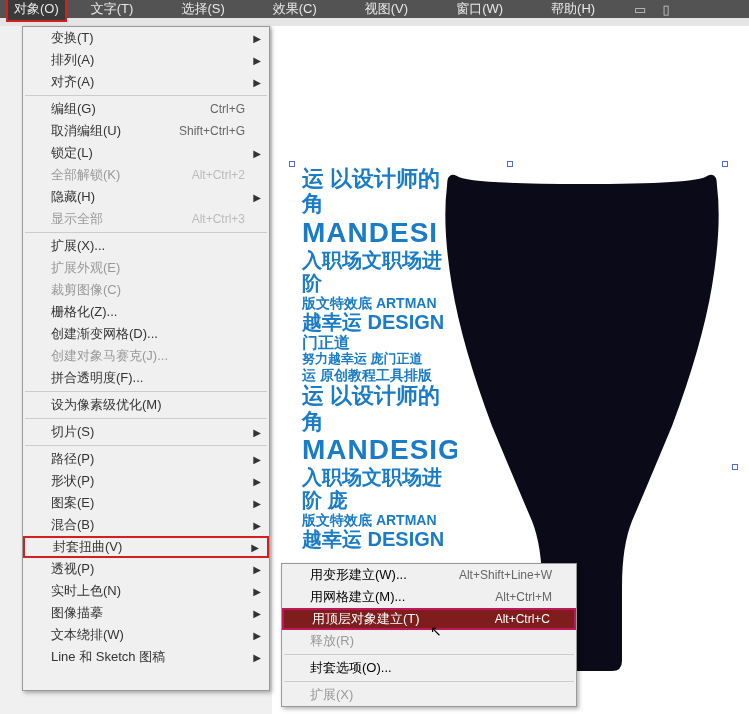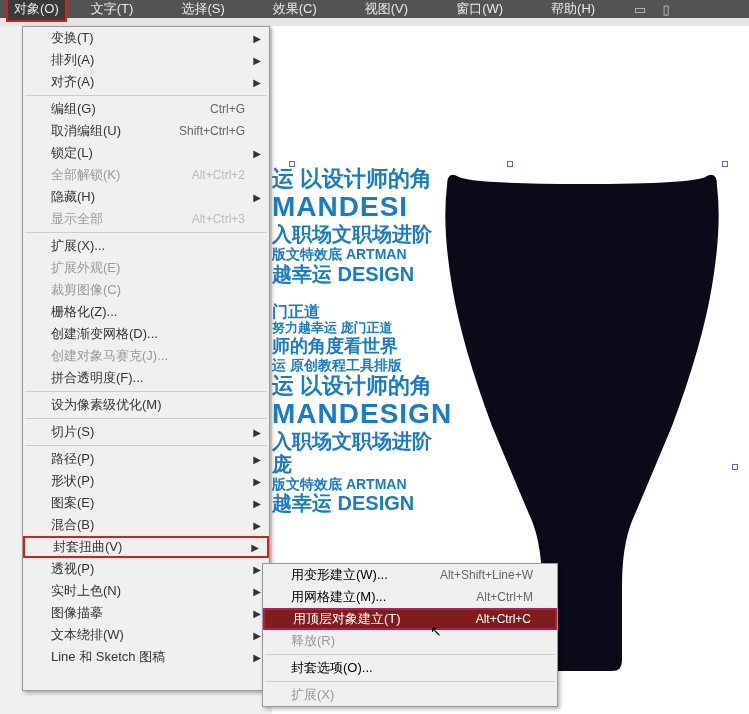--- a/index.html
+++ b/index.html
@@ -7,47 +7,47 @@
     
     .menubar { height: 18px; background: #535353; display: flex; align-items: center; padding-left: 6px; color: #e8e8e8; font-size: 13px; }
     .menubar-item { padding: 4px 24px; cursor: pointer; }
     .menubar-item.active { background: #3a3a3a; border: 2px solid #d41f1f; padding: 2px 6px; }
     .menubar-tools { margin-left: 12px; display: flex; align-items: center; gap: 8px; }
     .tool-icon { width: 18px; height: 18px; display: flex; align-items: center; justify-content: center; color: #ccc; }
     
     .canvas-area { position: absolute; top: 26px; left: 0; right: 0; bottom: 0; background: #f0f0f0; }
     .artboard { position: absolute; top: 0; left: 272px; width: 477px; height: 688px; background: #fff; }
     
-    .text-design { position: absolute; top: 140px; left: 0; width: 185px; color: #1a7bc7; font-weight: bold; line-height: 1.15; overflow: hidden; }
+    .text-design { position: absolute; top: 140px; left: 0; width: 185px; color: #1a7bc7; font-weight: bold; line-height: 1.15; overflow: hidden; padding-left: 30px; }
     .text-design .line1 { font-size: 22px; }
     .text-design .line2 { font-size: 28px; letter-spacing: 1px; }
     .text-design .line3 { font-size: 20px; }
     .text-design .line4 { font-size: 14px; }
     .text-design .line5 { font-size: 20px; }
-    .text-design .line6 { font-size: 16px; margin-top: 17px; }
+    .text-design .line6 { font-size: 16px; }
     .text-design .line7 { font-size: 13px; }
     .text-design .line8 { font-size: 18px; }
     .text-design .line9 { font-size: 14px; }
     
     .silhouette { position: absolute; top: 140px; left: 165px; }
     .silhouette svg { display: block; }
     
     .sel-handles { position: absolute; top: 138px; left: 20px; width: 440px; height: 440px; pointer-events: none; }
     .handle { position: absolute; width: 6px; height: 6px; background: #fff; border: 1px solid #4a6cd4; }
     
     .dropdown { position: absolute; top: 26px; left: 22px; width: 248px; background: #f0f0f0; border: 1px solid #999; box-shadow: 2px 2px 4px rgba(0,0,0,0.3); font-size: 13px; color: #333; }
     .menu-item { display: flex; justify-content: space-between; align-items: center; padding: 3px 24px 3px 28px; cursor: pointer; position: relative; height: 22px; }
     .menu-item.disabled { color: #999; }
     .menu-item.highlighted { border: 2px solid #d41f1f; }
     .menu-sep { height: 1px; background: #ccc; margin: 2px 2px; }
     .submenu-arrow { position: absolute; right: 8px; font-size: 10px; }
     .shortcut { color: #666; font-size: 12px; }
     .menu-item.disabled .shortcut { color: #bbb; }
     
-    .submenu { position: absolute; top: 563px; left: 262px; width: 296px; background: #f0f0f0; border: 1px solid #999; box-shadow: 2px 2px 4px rgba(0,0,0,0.3); font-size: 13px; }
+    .submenu { position: absolute; top: 563px; left: 281px; width: 296px; background: #f0f0f0; border: 1px solid #999; box-shadow: 2px 2px 4px rgba(0,0,0,0.3); font-size: 13px; }
     .submenu .menu-item.highlighted { background: #7f1d1d; color: #fff; border: 2px solid #be185d; }
     .submenu .menu-item.highlighted .shortcut { color: #fff; }
     .cursor-arrow { position: absolute; top: 623px; left: 430px; font-size: 14px; color: #000; pointer-events: none; z-index: 100; }
   </style>
 </head>
 <body>
 
 <div class="menubar">
   <span class="menubar-item active">对象(O)</span>
   <span class="menubar-item">文字(T)</span>
@@ -65,21 +65,20 @@
 <div class="canvas-area">
   <div class="artboard">
     <div class="text-design">
       <div class="line1">运 以设计师的角</div>
       <div class="line2">MANDESI</div>
       <div class="line3">入职场文职场进阶</div>
       <div class="line4">版文特效底 ARTMAN</div>
       <div class="line5">越幸运 DESIGN</div>
       <div class="line6">门正道</div>
       <div class="line7">努力越幸运 庞门正道</div>
-      <div class="line8">师的角度看世界</div>
       <div class="line9">运 原创教程工具排版</div>
       <div class="line1">运 以设计师的角</div>
       <div class="line2">MANDESIGN</div>
       <div class="line3">入职场文职场进阶 庞</div>
       <div class="line4">版文特效底 ARTMAN</div>
       <div class="line5">越幸运 DESIGN</div>
     </div>
     <div class="silhouette">
       <svg width="290" height="510" viewBox="0 0 290 510">
         <path d="M 20 10 Q 10 5 10 20 Q 5 60 15 120 Q 25 180 55 260 Q 80 320 95 355 Q 105 380 105 420 L 105 495 Q 105 505 115 505 L 175 505 Q 185 505 185 495 L 185 420 Q 185 380 195 355 Q 210 320 235 260 Q 265 180 275 120 Q 285 60 280 20 Q 280 5 270 10 Q 260 18 145 18 Q 30 18 20 10 Z" fill="#0a0a18"></path>

